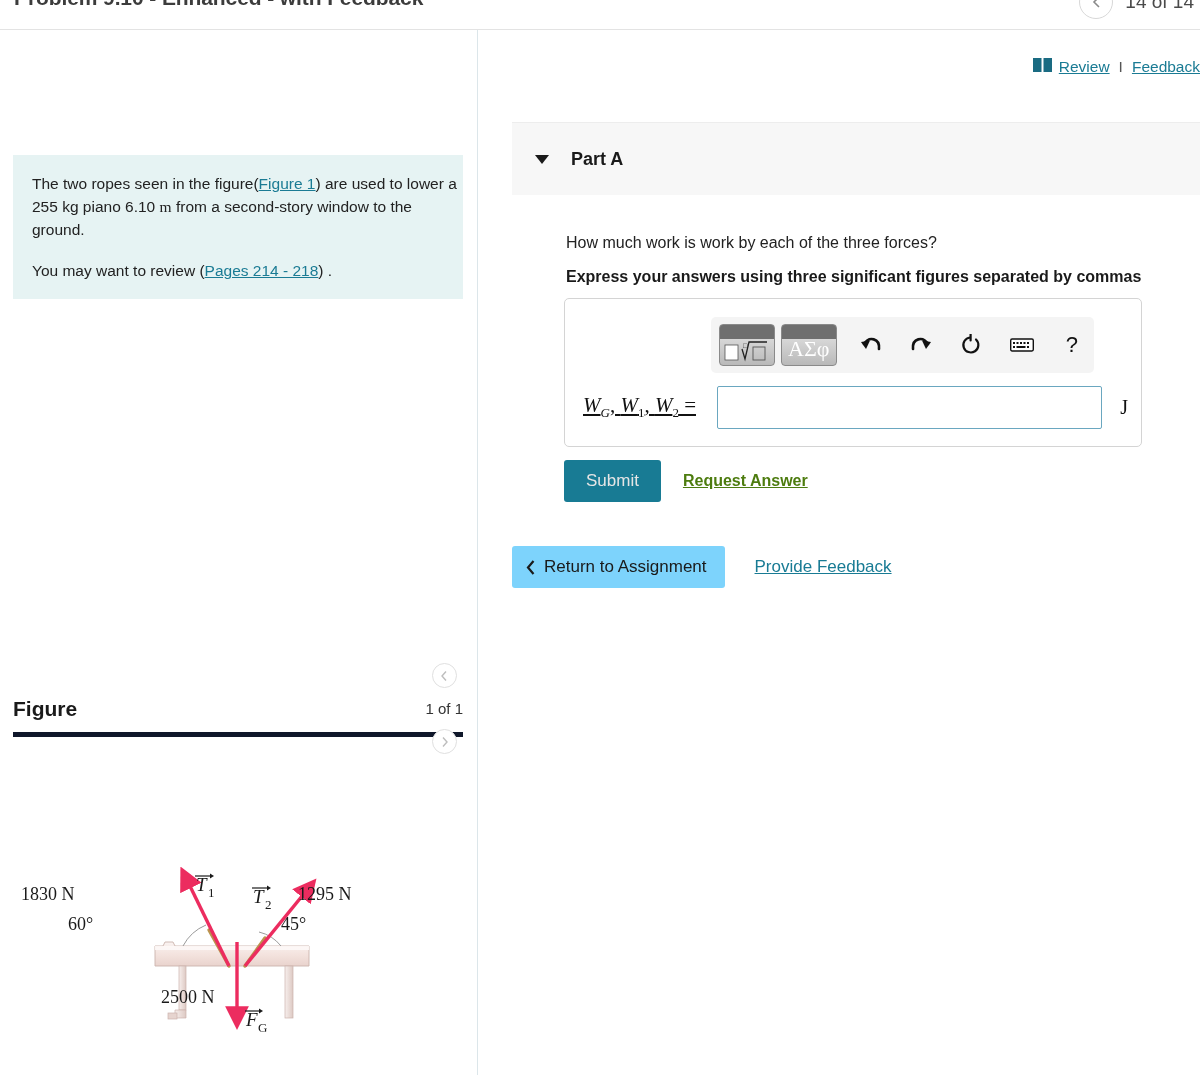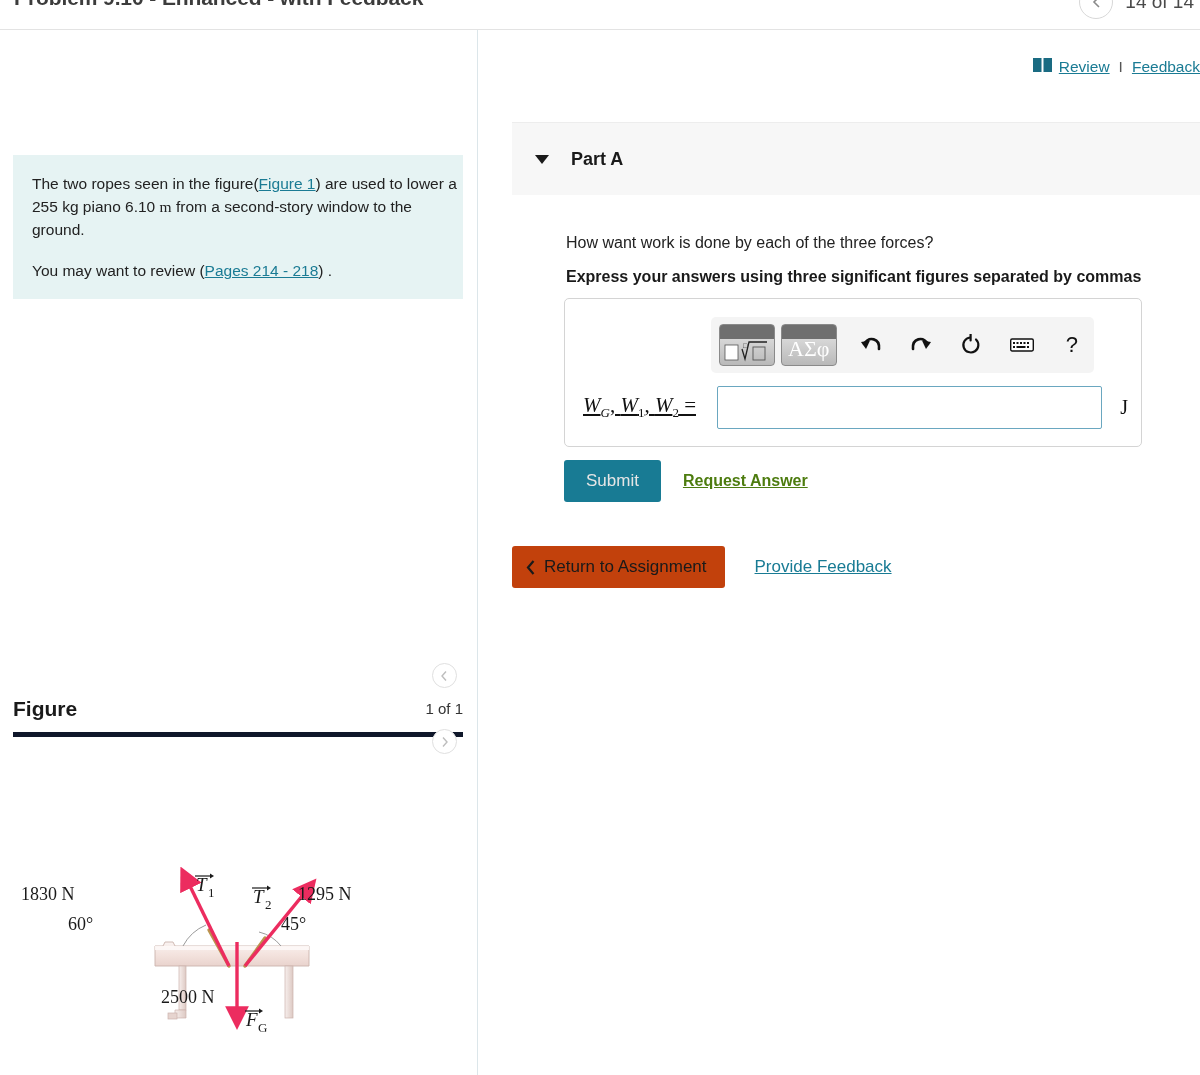--- a/index.html
+++ b/index.html
@@ -143,21 +143,21 @@
   .submit-row { position: absolute; left: 86px; top: 430px; display: flex; align-items: center; gap: 22px; }
   .submit-btn {
     background: #187b94; color: #e5e5e5; border: none; border-radius: 3px;
     font-size: 17px; padding: 11px 22px; cursor: pointer;
     font-family: "Liberation Sans", sans-serif;
   }
   .request-link { font-size: 16px; font-weight: bold; color: #4d7c0f; text-decoration: underline; cursor: pointer; }
 
   .bottom-row { position: absolute; left: 34px; top: 516px; display: flex; align-items: center; gap: 30px; }
   .return-btn {
-    background: #c2410c; color: #1a1a1a; border: none; border-radius: 3px;
+    background: #7dd3fc; color: #1a1a1a; border: none; border-radius: 3px;
     font-size: 17px; padding: 11px 18px 11px 14px; cursor: pointer;
     display: flex; align-items: center; gap: 8px;
     font-family: "Liberation Sans", sans-serif;
   }
   .feedback-link { font-size: 17px; color: #187b94; text-decoration: underline; cursor: pointer; }
 </style>
 </head>
 <body>
 
 <div id="root">
@@ -287,21 +287,21 @@
       <span class="link">Review</span>
       <span class="sep">I</span>
       <span class="link">Feedback</span>
     </div>
 
     <div class="partA-header">
       <div class="caret"></div>
       <div class="partA-label">Part A</div>
     </div>
 
-    <div class="question">How want work is done by each of the three forces?</div>
+    <div class="question">How much work is work by each of the three forces?</div>
     <div class="instruction">Express your answers using three significant figures separated by commas</div>
 
     <div class="answer-box">
 
       <div class="mathtoolbar">
 
         <div class="tb-btn">
           <span class="tb-icon-inner">
             <svg width="48" height="26" viewBox="0 0 48 26">
               <rect x="2" y="7" width="13" height="15" fill="#ffffff" stroke="#555" stroke-width="0.8"></rect>

